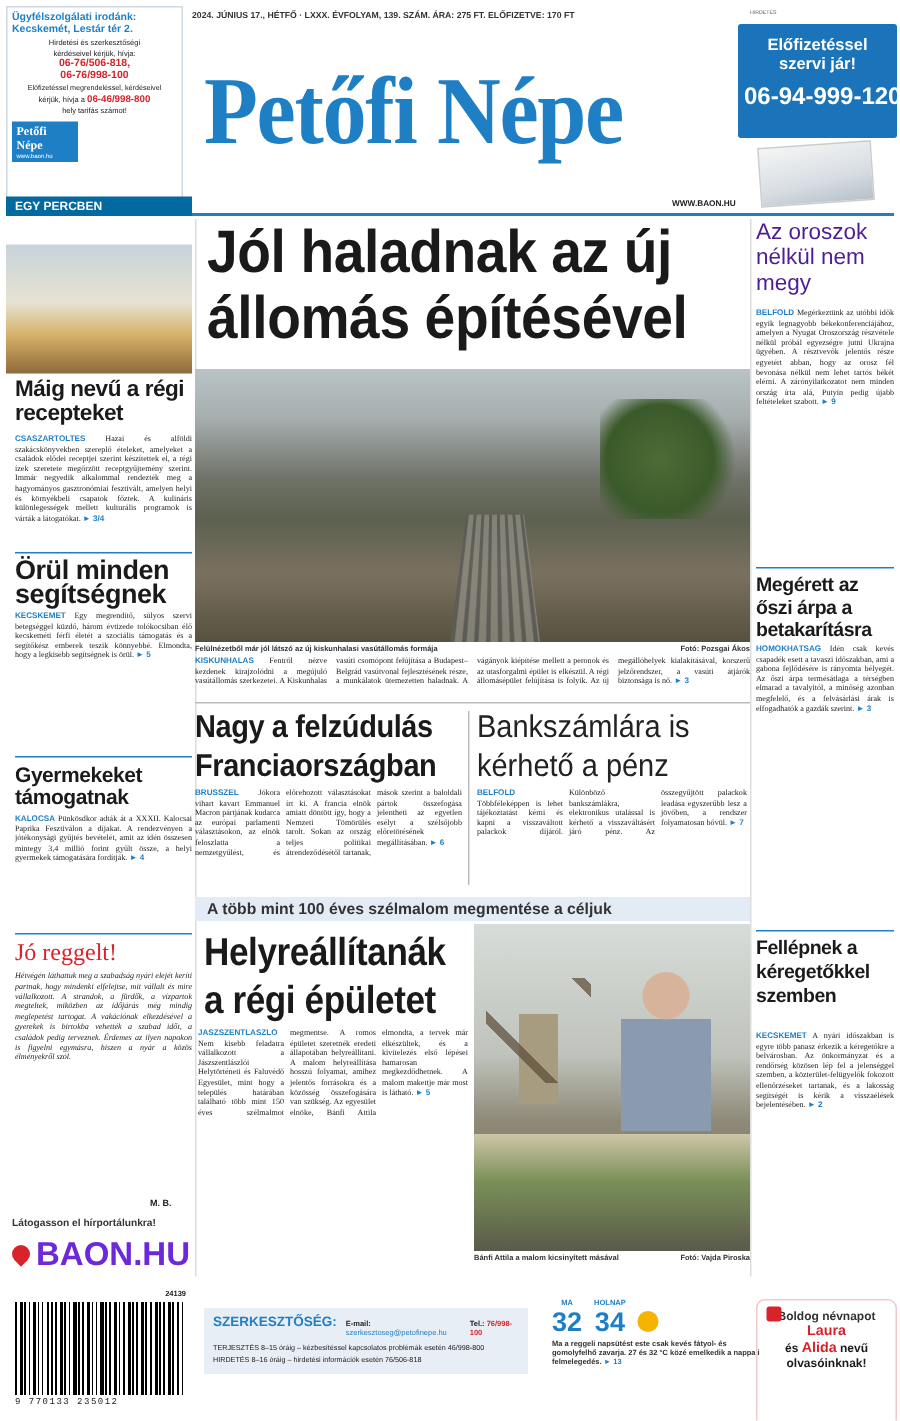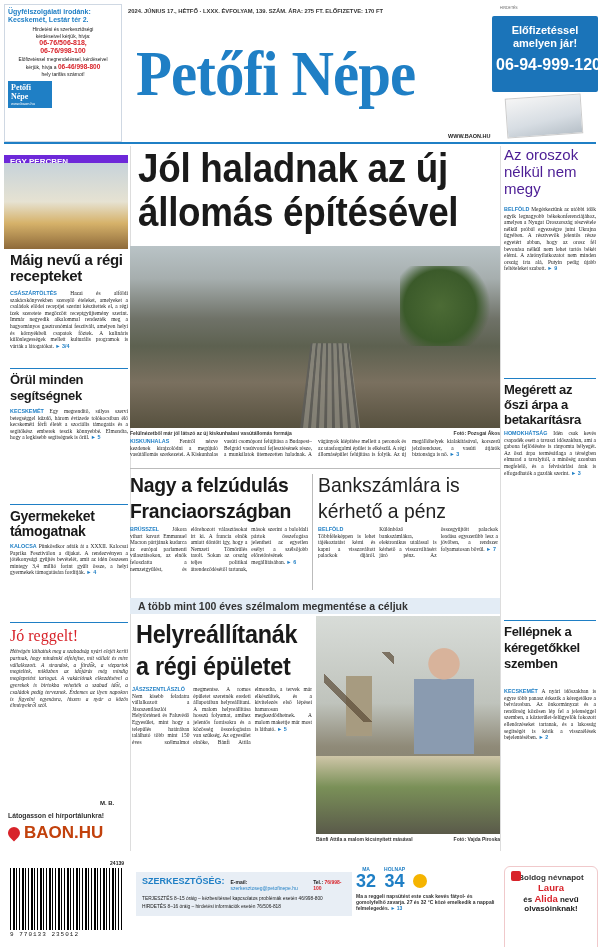--- a/index.html
+++ b/index.html
@@ -38,42 +38,42 @@
 
 <div class="abs" style="left:128px;top:8px;width:360px;font-size:5.8px;font-weight:bold;color:#333;white-space:nowrap;">2024. JÚNIUS 17., HÉTFŐ · LXXX. ÉVFOLYAM, 139. SZÁM. ÁRA: 275 FT. ELŐFIZETVE: 170 FT</div>
 
 <div class="abs" style="left:136px;top:34px;font-family:'Liberation Serif',serif;font-weight:bold;font-size:64px;line-height:80px;color:#1f7fc5;letter-spacing:-1px;white-space:nowrap;transform:scaleX(0.92);transform-origin:left top;">Petőfi Népe</div>
 <div class="abs" style="left:448px;top:133px;font-size:5.5px;font-weight:bold;color:#222;">WWW.BAON.HU</div>
 
 <div class="abs" style="left:492px;top:16px;width:106px;height:122px;">
   <div style="font-size:3.5px;color:#666;position:absolute;left:8px;top:-10px;">HIRDETÉS</div>
   <div style="background:#1b74b9;height:76px;border-radius:2px;padding:8px 4px 0;text-align:center;">
     <div style="color:#fff;font-weight:bold;font-size:11px;line-height:13px;">Előfizetéssel</div>
-    <div style="color:#fff;font-weight:bold;font-size:11px;line-height:13px;">amelyen jár!</div>
+    <div style="color:#fff;font-weight:bold;font-size:11px;line-height:13px;">szervi jár!</div>
     <div style="color:#fff;font-weight:bold;font-size:16px;line-height:14px;margin-top:8px;white-space:nowrap;">06-94-999-120</div>
   </div>
   <div style="position:absolute;left:14px;top:80px;width:76px;height:40px;background:linear-gradient(170deg,#f5f5f5 0%,#d7dde3 60%,#b7c0c8 100%);border:1px solid #ccc;transform:rotate(-4deg);"></div>
 </div>
 
 <div class="abs hr" style="left:4px;top:142px;width:592px;height:2px;"></div>
 
-<div class="abs" style="left:4px;top:155px;width:124px;height:13px;background:#6d28d9;color:#fff;font-weight:bold;font-size:8px;line-height:13px;padding-left:6px;">
+<div class="abs" style="left:4px;top:131px;width:124px;height:13px;background:#0369a1;color:#fff;font-weight:bold;font-size:8px;line-height:13px;padding-left:6px;">
   <span>EGY PERCBEN</span>
 </div>
 <div class="abs photo" style="left:4px;top:163px;width:124px;height:86px;background:linear-gradient(180deg,#c7d3da 0%,#e6e2d2 45%,#d6b26a 70%,#8e6a3a 100%);"></div>
 
 <div class="abs cond" style="left:10px;top:252px;width:118px;font-size:15px;line-height:16px;">Máig nevű a régi recepteket</div>
 <div class="abs body-text" style="left:10px;top:290px;width:118px;height:74px;overflow:hidden;">
   <span class="kicker">CSÁSZÁRTÖLTÉS</span>
   <span>Hazai és alföldi szakácskönyvekben szereplő ételeket, amelyeket a családok elődei receptjei szerint készítettek el, a régi ízek szeretete megőrzött receptgyűjtemény szerint. Immár negyedik alkalommal rendezték meg a hagyományos gasztronómiai fesztivált, amelyen helyi és környékbeli csapatok főztek. A kulináris különlegességek mellett kulturális programok is várták a látogatókat.</span>
   <span class="ref">► <span>3/4</span></span>
 </div>
 <div class="abs hr" style="left:10px;top:368px;width:118px;height:1px;"></div>
 
-<div class="abs cond" style="left:10px;top:372px;width:118px;font-size:13px;line-height:16px;">Örül minden segítségnek</div>
+<div class="abs cond" style="left:10px;top:372px;width:118px;font-size:18px;line-height:16px;">Örül minden segítségnek</div>
 <div class="abs body-text" style="left:10px;top:408px;width:118px;height:70px;overflow:hidden;">
   <span class="kicker">KECSKEMÉT</span>
   <span>Egy megrendítő, súlyos szervi betegséggel küzdő, három évtizede tolókocsiban élő kecskeméti férfi életét a szociális támogatás és a segítőkész emberek teszik könnyebbé. Elmondta, hogy a legkisebb segítségnek is örül.</span>
   <span class="ref">► <span>5</span></span>
 </div>
 <div class="abs hr" style="left:10px;top:504px;width:118px;height:1px;"></div>
 
 <div class="abs cond" style="left:10px;top:509px;width:118px;font-size:14px;line-height:15px;">Gyermekeket támogatnak</div>
 <div class="abs body-text" style="left:10px;top:543px;width:118px;height:74px;overflow:hidden;">
   <span class="kicker">KALOCSA</span>
@@ -85,21 +85,21 @@
 <div class="abs" style="left:10px;top:627px;font-family:'Liberation Serif',serif;font-size:16px;line-height:18px;color:#d8232a;">Jó reggelt!</div>
 <div class="abs body-text" style="left:10px;top:648px;width:118px;height:150px;overflow:hidden;font-style:italic;line-height:6.8px;">
   <span>Hétvégén láthattuk meg a szabadság nyári elejét keríti partnak, hogy mindenki elfelejtse, mit vállalt és mire vállalkozott. A strandok, a fürdők, a vízpartok megteltek, miközben az időjárás még mindig meglepetést tartogat. A vakációnak elkezdésével a gyerekek is birtokba vehették a szabad időt, a családok pedig terveznek. Érdemes az ilyen napokon is figyelni egymásra, hiszen a nyár a közös élményekről szól.</span>
 </div>
 <div class="abs" style="left:100px;top:800px;font-size:6px;font-weight:bold;">M. B.</div>
 
 <div class="abs" style="left:4px;top:812px;width:124px;height:44px;">
   <div style="font-size:6.8px;font-weight:bold;color:#333;padding-left:4px;">Látogasson el hírportálunkra!</div>
   <div style="display:flex;align-items:center;margin-top:4px;padding-left:4px;">
     <div style="width:12px;height:12px;background:#d8232a;border-radius:50% 50% 50% 0;transform:rotate(-45deg);margin-right:4px;"></div>
-    <span style="font-weight:bold;font-size:17px;color:#c2410c;">BAON.HU</span>
+    <span style="font-weight:bold;font-size:22px;color:#6d28d9;">BAON.HU</span>
   </div>
 </div>
 
 <div class="abs hr" style="left:130px;top:146px;width:1px;height:705px;background:#ddd;"></div>
 <div class="abs" style="left:138px;top:146px;width:360px;">
   <div class="cond" style="font-size:40px;line-height:44px;white-space:nowrap;transform:scaleX(0.92);">Jól haladnak az új</div>
   <div class="cond" style="font-size:40px;line-height:44px;white-space:nowrap;transform:scaleX(0.92);">állomás építésével</div>
 </div>
 
 <div class="abs" style="left:130px;top:246px;width:370px;height:182px;background:linear-gradient(180deg,#b9c3c6 0%,#a6aeae 18%,#6f7268 40%,#5d6150 55%,#7a705f 75%,#57513f 100%);overflow:hidden;">
@@ -195,21 +195,21 @@
 <div class="abs" style="left:136px;top:872px;width:216px;height:44px;background:#e8eef5;padding:4px 6px;">
   <div style="display:flex;align-items:baseline;gap:6px;">
     <span style="font-weight:bold;font-size:9px;color:#1f7fc5;">SZERKESZTŐSÉG:</span>
     <span style="font-size:5px;"><b>E-mail:</b> <span style="color:#1f7fc5;">szerkesztoseg@petofinepe.hu</span></span>
     <span style="font-size:5px;"><b>Tel.:</b> <span style="color:#d8232a;font-weight:bold;">76/998-100</span></span>
   </div>
   <div style="font-size:4.8px;line-height:8px;margin-top:4px;white-space:nowrap;overflow:hidden;">TERJESZTÉS 8–15 óráig – kézbesítéssel kapcsolatos problémák esetén 46/998-800</div>
   <div style="font-size:4.8px;line-height:8px;white-space:nowrap;overflow:hidden;">HIRDETÉS 8–16 óráig – hirdetési információk esetén 76/506-818</div>
 </div>
 
-<div class="abs" style="left:356px;top:866px;width:144px;height:70px;">
+<div class="abs" style="left:368px;top:866px;width:144px;height:70px;">
   <div style="display:flex;gap:8px;align-items:flex-end;">
     <div style="text-align:center;">
       <div style="font-size:5px;font-weight:bold;color:#1f7fc5;">MA</div>
       <div style="font-size:18px;font-weight:bold;color:#1f7fc5;line-height:18px;">32</div>
     </div>
     <div style="text-align:center;">
       <div style="font-size:5px;font-weight:bold;color:#1f7fc5;">HOLNAP</div>
       <div style="font-size:18px;font-weight:bold;color:#1f7fc5;line-height:18px;">34</div>
     </div>
     <div style="width:14px;height:14px;border-radius:50%;background:#f5b400;margin-bottom:2px;"></div>

